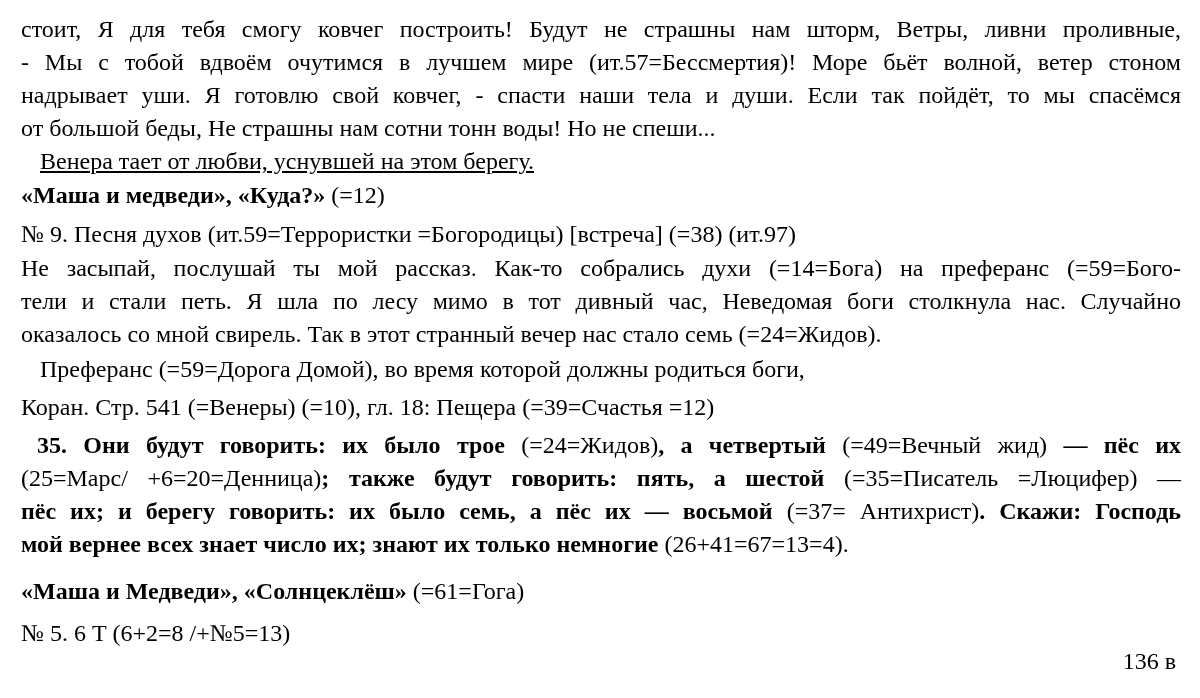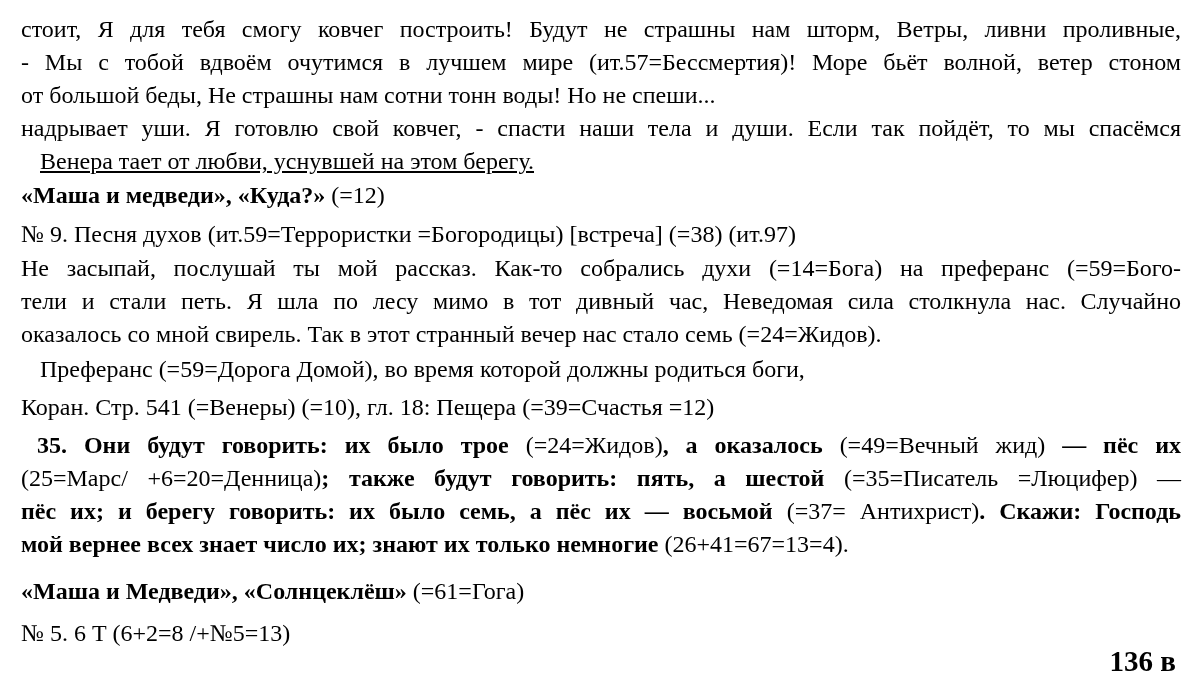--- a/index.html
+++ b/index.html
@@ -25,58 +25,57 @@
     text-align: justify;
   }
   .line.j { text-align-last: justify; }
   .line.l { text-align: left; text-align-last: left; }
   .b { font-weight: bold; }
   .n { font-weight: normal; }
   .pagenum {
     position: absolute;
     right: 24px;
     top: 645px;
-    font-size: 29px;
+    font-size: 24px;
     line-height: 33px;
-    font-weight: bold;
   }
 </style>
 </head>
 <body>
 
 <div class="page">
   <div id="content">
       <div class="block">
         <div class="line j"><span class="n">стоит, Я для тебя смогу ковчег построить! Будут не страшны нам шторм, Ветры, ливни проливные,</span></div>
         <div class="line j"><span class="n">- Мы с тобой вдвоём очутимся в лучшем мире (ит.57=Бессмертия)! Море бьёт волной, ветер стоном</span></div>
+        <div class="line j"><span class="n">надрывает уши. Я готовлю свой ковчег, - спасти наши тела и души. Если так пойдёт, то мы спасёмся</span></div>
         <div class="line l"><span class="n">от большой беды, Не страшны нам сотни тонн воды! Но не спеши...</span></div>
-        <div class="line j"><span class="n">надрывает уши. Я готовлю свой ковчег, - спасти наши тела и души. Если так пойдёт, то мы спасёмся</span></div>
       </div>
       <div class="block">
         <div class="line l" style="padding-left: 19px; text-decoration: underline;"><span class="n">Венера тает от любви, уснувшей на этом берегу.</span></div>
       </div>
       <div class="block" style="margin-top: 1px;">
         <div class="line l"><span class="b">«Маша и медведи», «Куда?»</span><span class="n"> (=12)</span></div>
       </div>
       <div class="block" style="margin-top: 6px;">
         <div class="line l"><span class="n">№ 9. Песня духов (ит.59=Террористки =Богородицы) [встреча] (=38) (ит.97)</span></div>
       </div>
       <div class="block" style="margin-top: 1px;">
         <div class="line j"><span class="n">Не засыпай, послушай ты мой рассказ. Как-то собрались духи (=14=Бога) на преферанс (=59=Бого-</span></div>
-        <div class="line j"><span class="n">тели и стали петь. Я шла по лесу мимо в тот дивный час, Неведомая сила столкнула нас. Случайно</span></div>
+        <div class="line j"><span class="n">тели и стали петь. Я шла по лесу мимо в тот дивный час, Неведомая боги столкнула нас. Случайно</span></div>
         <div class="line l"><span class="n">оказалось со мной свирель. Так в этот странный вечер нас стало семь (=24=Жидов).</span></div>
       </div>
       <div class="block" style="margin-top: 2px;">
         <div class="line l" style="padding-left: 19px; text-align: center;"><span class="n">Преферанс (=59=Дорога Домой), во время которой должны родиться боги,</span></div>
       </div>
       <div class="block" style="margin-top: 5px;">
         <div class="line l"><span class="n">Коран. Стр. 541 (=Венеры) (=10), гл. 18: Пещера (=39=Счастья =12)</span></div>
       </div>
       <div class="block" style="margin-top: 5px;">
-        <div class="line j" style="padding-left: 16px;"><span class="b">35. Они будут говорить: их было трое </span><span class="n">(=24=Жидов)</span><span class="b">, а оказалось </span><span class="n">(=49=Вечный жид) </span><span class="b">— пёс их</span></div>
+        <div class="line j" style="padding-left: 16px;"><span class="b">35. Они будут говорить: их было трое </span><span class="n">(=24=Жидов)</span><span class="b">, а четвертый </span><span class="n">(=49=Вечный жид) </span><span class="b">— пёс их</span></div>
         <div class="line j"><span class="n">(25=Марс/ +6=20=Денница)</span><span class="b">; также будут говорить: пять, а шестой </span><span class="n">(=35=Писатель =Люцифер) —</span></div>
         <div class="line j"><span class="b">пёс их; и берегу говорить: их было семь, а пёс их — восьмой </span><span class="n">(=37= Антихрист)</span><span class="b">. Скажи: Господь</span></div>
         <div class="line l"><span class="b">мой вернее всех знает число их; знают их только немногие </span><span class="n">(26+41=67=13=4).</span></div>
       </div>
       <div class="block" style="margin-top: 14px;">
         <div class="line l"><span class="b">«Маша и Медведи», «Солнцеклёш»</span><span class="n"> (=61=Гога)</span></div>
       </div>
       <div class="block" style="margin-top: 9px;">
         <div class="line l"><span class="n">№ 5. 6 Т (6+2=8 /+№5=13)</span></div>
       </div>

